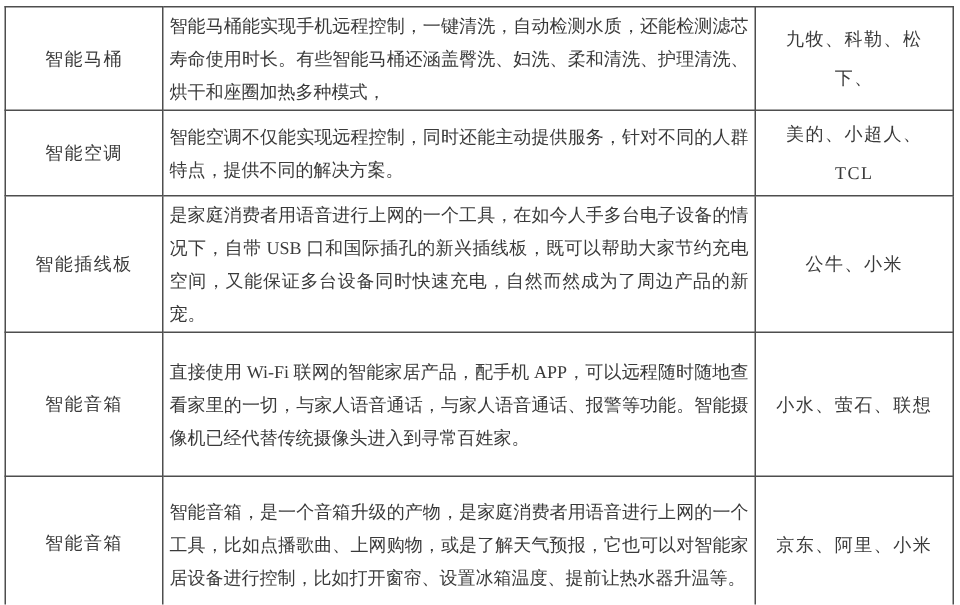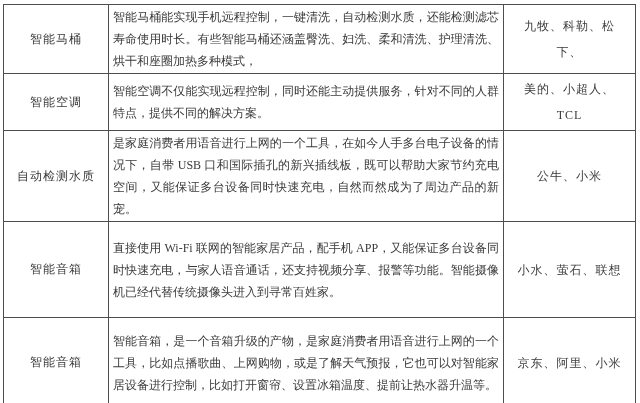--- a/index.html
+++ b/index.html
@@ -58,27 +58,27 @@
       <td class="cat">智能马桶</td>
       <td class="desc">智能马桶能实现手机远程控制，一键清洗，自动检测水质，还能检测滤芯寿命使用时长。有些智能马桶还涵盖臀洗、妇洗、柔和清洗、护理清洗、烘干和座圈加热多种模式，</td>
       <td class="brands">九牧、科勒、松下、</td>
     </tr>
     <tr class="r2">
       <td class="cat">智能空调</td>
       <td class="desc">智能空调不仅能实现远程控制，同时还能主动提供服务，针对不同的人群特点，提供不同的解决方案。</td>
       <td class="brands">美的、小超人、TCL</td>
     </tr>
     <tr class="r3">
-      <td class="cat">自动检测水质</td>
+      <td class="cat">智能插线板</td>
       <td class="desc">是家庭消费者用语音进行上网的一个工具，在如今人手多台电子设备的情况下，自带 USB 口和国际插孔的新兴插线板，既可以帮助大家节约充电空间，又能保证多台设备同时快速充电，自然而然成为了周边产品的新宠。</td>
       <td class="brands">公牛、小米</td>
     </tr>
     <tr class="r4">
       <td class="cat">智能音箱</td>
-      <td class="desc">直接使用 Wi-Fi 联网的智能家居产品，配手机 APP，又能保证多台设备同时快速充电，与家人语音通话，还支持视频分享、报警等功能。智能摄像机已经代替传统摄像头进入到寻常百姓家。</td>
+      <td class="desc">直接使用 Wi-Fi 联网的智能家居产品，配手机 APP，可以远程随时随地查看家里的一切，与家人语音通话，与家人语音通话、报警等功能。智能摄像机已经代替传统摄像头进入到寻常百姓家。</td>
       <td class="brands">小水、萤石、联想</td>
     </tr>
     <tr class="r5">
       <td class="cat">智能音箱</td>
       <td class="desc">智能音箱，是一个音箱升级的产物，是家庭消费者用语音进行上网的一个工具，比如点播歌曲、上网购物，或是了解天气预报，它也可以对智能家居设备进行控制，比如打开窗帘、设置冰箱温度、提前让热水器升温等。</td>
       <td class="brands">京东、阿里、小米</td>
     </tr>
   </tbody>
 </table>
 

